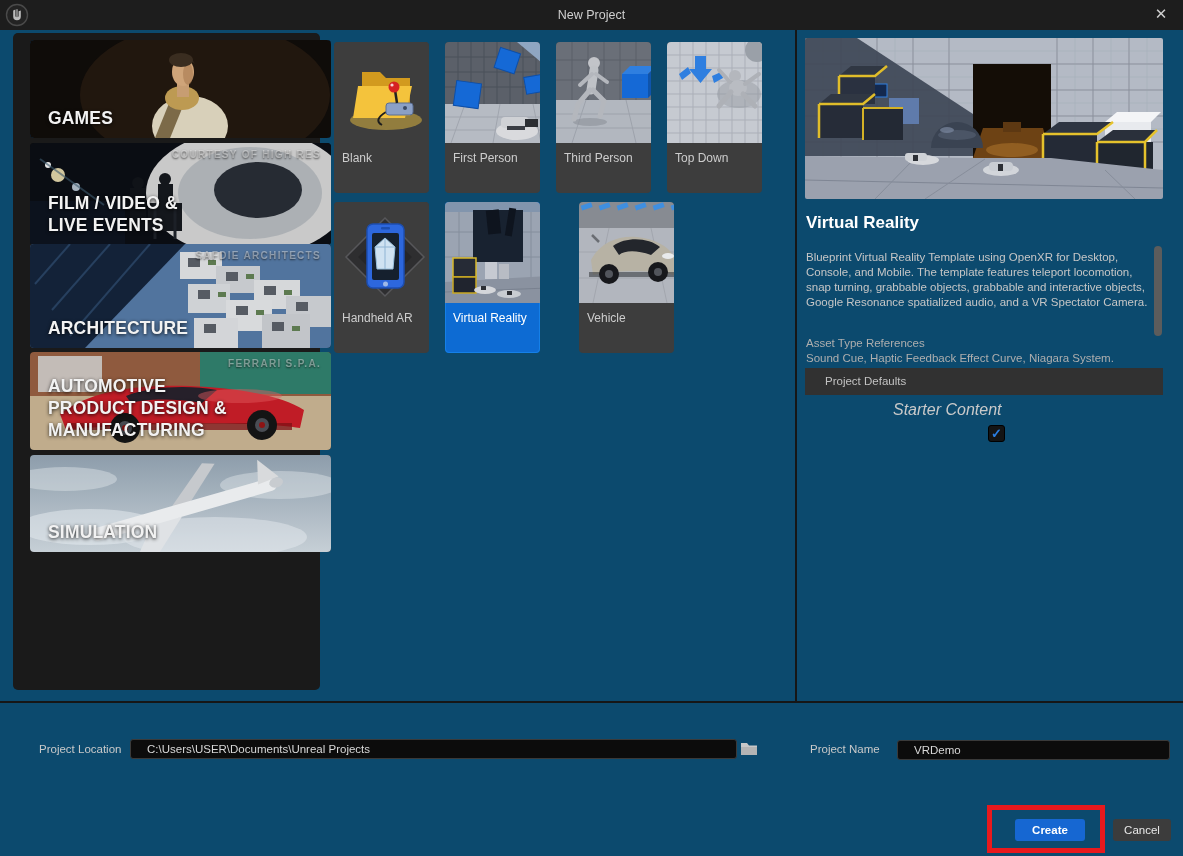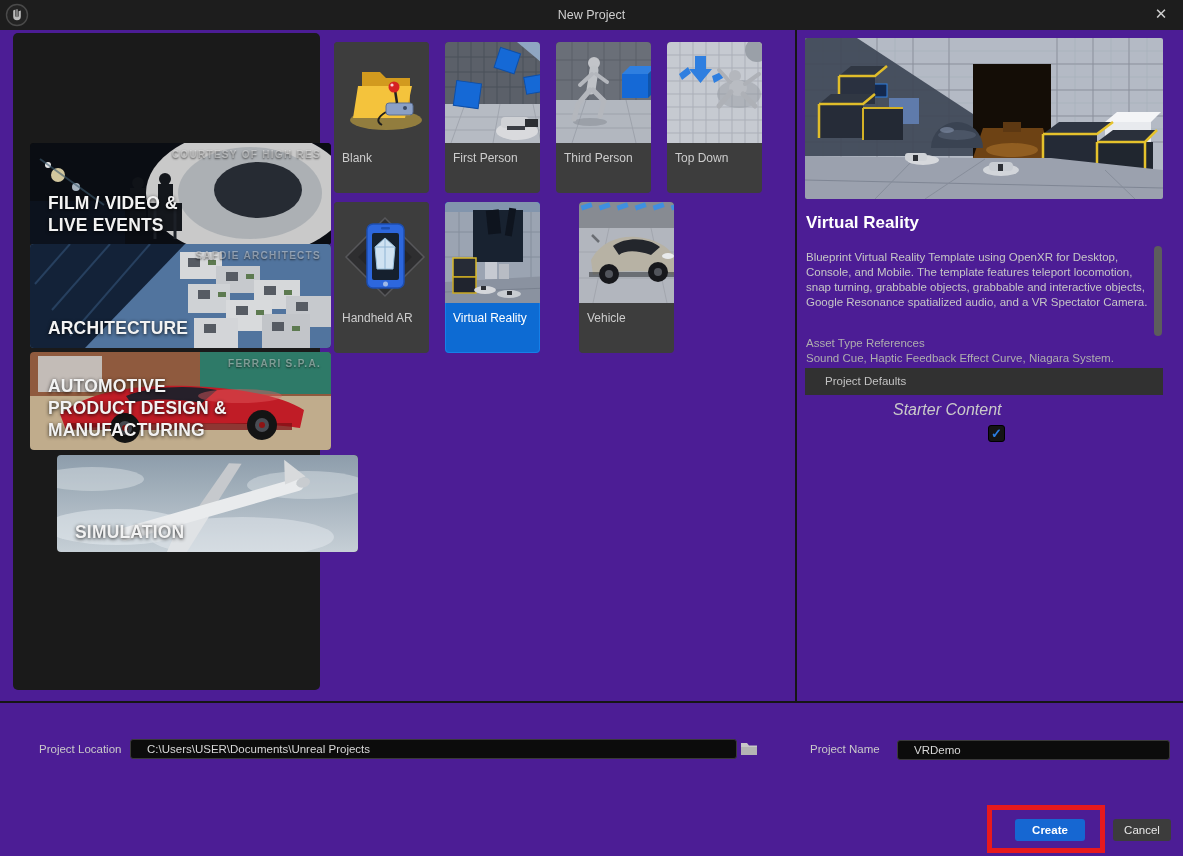--- a/index.html
+++ b/index.html
@@ -1,18 +1,18 @@
 <!DOCTYPE html>
 <html><head>
 <meta charset="utf-8">
 <style>
   * { margin:0; padding:0; box-sizing:border-box; }
   html,body { width:1183px; height:856px; background:#252526; overflow:hidden; }
   body { font-family:"Liberation Sans", sans-serif; color:#cfcfcf; }
-  #app { position:relative; width:1183px; height:856px; background:#4c1d95; }
+  #app { position:relative; width:1183px; height:856px; background:#0c4a6e; }
 
   
   .titlebar { position:absolute; left:0; top:0; width:1183px; height:30px; background:#1d1d1d; }
   .logo { position:absolute; left:5px; top:3px; width:24px; height:24px; }
   .win-title { position:absolute; left:0; top:0; width:100%; height:30px; line-height:30px;
                text-align:center; font-size:12.5px; color:#cfcfcf; }
   .close-btn { position:absolute; right:8px; top:0; width:28px; height:30px; line-height:28px;
                text-align:center; font-size:15px; color:#cfcfcf; cursor:pointer; }
 
   
@@ -88,20 +88,37 @@
     </svg>
     <div class="win-title">New Project</div>
     <div class="close-btn">✕</div>
   </div>
 
   <div class="divider-v"></div>
   <div class="divider-h"></div>
 
   <div class="sidebar">
 
+    <div class="cat-card selected" style="top:7px; height:98px;">
+      <svg viewBox="0 0 301 98" preserveAspectRatio="none">
+        <rect width="301" height="98" fill="#0f0c09"></rect>
+        <ellipse cx="175" cy="55" rx="125" ry="72" fill="#241810" opacity=".9"></ellipse>
+        <ellipse cx="160" cy="86" rx="38" ry="30" fill="#d8d0ba"></ellipse>
+        <rect x="132" y="60" width="14" height="44" fill="#7c6a48" transform="rotate(22 139 82)"></rect>
+        <ellipse cx="152" cy="58" rx="17" ry="12" fill="#bd9a52"></ellipse>
+        <rect x="147" y="42" width="12" height="15" fill="#c79d72"></rect>
+        <ellipse cx="153" cy="32" rx="11" ry="14" fill="#cfa479"></ellipse>
+        <ellipse cx="158" cy="34" rx="5" ry="11" fill="#a87b52" opacity=".6"></ellipse>
+        <path d="M141 26 Q150 12 165 24 Q162 16 152 15 Q143 16 141 26 Z" fill="#2e241a"></path>
+        <ellipse cx="151" cy="20" rx="12" ry="7" fill="#3a2d20"></ellipse>
+      </svg>
+      <div class="cat-label">
+        <div>GAMES</div>
+      </div>
+    </div>
 
     <div class="cat-card" style="top:110px; height:102px;">
       <svg viewBox="0 0 301 102" preserveAspectRatio="none">
         <rect width="301" height="102" fill="#0a0d13"></rect>
         <ellipse cx="218" cy="50" rx="102" ry="64" fill="#c9c9c9"></ellipse>
         <ellipse cx="220" cy="50" rx="72" ry="46" fill="#9aa0a6" opacity=".6"></ellipse>
         <ellipse cx="228" cy="47" rx="44" ry="28" fill="#262b33"></ellipse>
         <rect x="0" y="58" width="95" height="44" fill="#0d1420" opacity=".85"></rect>
         <circle cx="28" cy="32" r="7" fill="#e8dcae" opacity=".9"></circle>
         <circle cx="46" cy="44" r="4" fill="#cfe0ee" opacity=".8"></circle>
@@ -182,21 +199,21 @@
           <circle cx="232" cy="73" r="3" fill="#8e1414"></circle>
       </svg>
       <div class="cat-label">
         <div>AUTOMOTIVE</div>
         <div>PRODUCT DESIGN &amp;</div>
         <div>MANUFACTURING</div>
       </div>
       <div class="cat-credit">FERRARI S.P.A.</div>
     </div>
 
-    <div class="cat-card" style="top:422px; height:97px;margin-left:27px;">
+    <div class="cat-card" style="top:422px; height:97px;">
       <svg viewBox="0 0 301 97" preserveAspectRatio="none">
         <defs>
           <linearGradient id="simbg" x1="0" y1="0" x2="0" y2="1">
             <stop offset="0" stop-color="#8d9dab"></stop>
               <stop offset="1" stop-color="#c6cfd6"></stop>
           </linearGradient>
         </defs>
         <rect width="301" height="97" fill="url(#simbg)"></rect>
         <ellipse cx="60" cy="72" rx="72" ry="18" fill="#e8edf1" opacity=".5"></ellipse>
         <ellipse cx="185" cy="82" rx="92" ry="20" fill="#e8edf1" opacity=".45"></ellipse>

